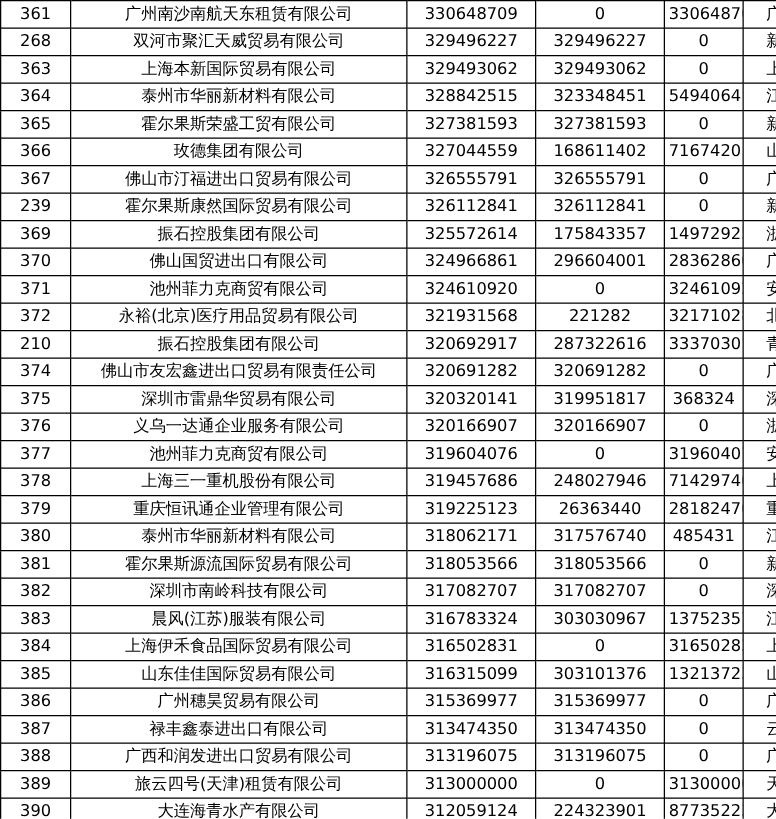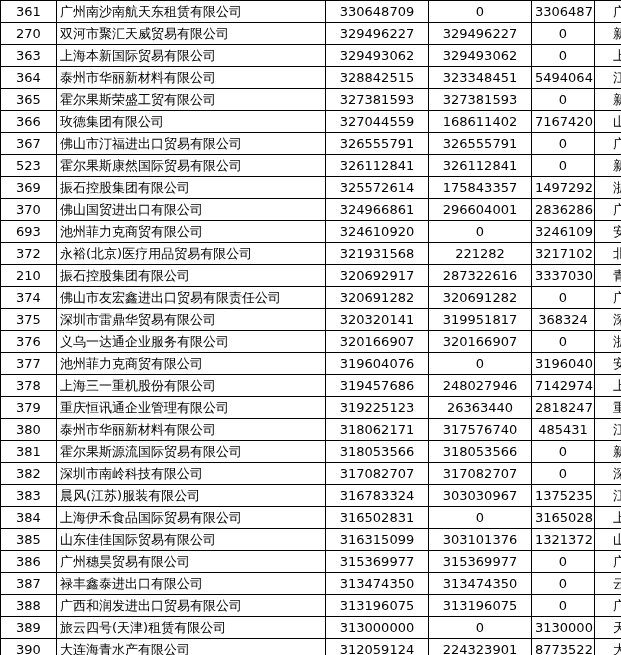--- a/index.html
+++ b/index.html
@@ -27,21 +27,21 @@
     padding: 0 3px;
     white-space: nowrap;
     overflow: hidden;
   }
   td.col-rank {
     width: 49px;
     text-align: center;
   }
   td.col-name {
     width: 262px;
-    text-align: left;
+    text-align: center;
     padding-left: 5px;
   }
   td.col-num1 {
     width: 96px;
     text-align: center;
   }
   td.col-num2 {
     width: 96px;
     text-align: center;
   }
@@ -61,21 +61,21 @@
   <tbody>
       <tr>
         <td class="col-rank">361</td>
         <td class="col-name">广州南沙南航天东租赁有限公司</td>
         <td class="col-num1">330648709</td>
         <td class="col-num2">0</td>
         <td class="col-num3">330648709</td>
         <td class="col-region">广东</td>
       </tr>
       <tr>
-        <td class="col-rank">270</td>
+        <td class="col-rank">268</td>
         <td class="col-name">双河市聚汇天威贸易有限公司</td>
         <td class="col-num1">329496227</td>
         <td class="col-num2">329496227</td>
         <td class="col-num3">0</td>
         <td class="col-region">新疆</td>
       </tr>
       <tr>
         <td class="col-rank">363</td>
         <td class="col-name">上海本新国际贸易有限公司</td>
         <td class="col-num1">329493062</td>
@@ -109,21 +109,21 @@
       </tr>
       <tr>
         <td class="col-rank">367</td>
         <td class="col-name">佛山市汀福进出口贸易有限公司</td>
         <td class="col-num1">326555791</td>
         <td class="col-num2">326555791</td>
         <td class="col-num3">0</td>
         <td class="col-region">广东</td>
       </tr>
       <tr>
-        <td class="col-rank">523</td>
+        <td class="col-rank">239</td>
         <td class="col-name">霍尔果斯康然国际贸易有限公司</td>
         <td class="col-num1">326112841</td>
         <td class="col-num2">326112841</td>
         <td class="col-num3">0</td>
         <td class="col-region">新疆</td>
       </tr>
       <tr>
         <td class="col-rank">369</td>
         <td class="col-name">振石控股集团有限公司</td>
         <td class="col-num1">325572614</td>
@@ -133,21 +133,21 @@
       </tr>
       <tr>
         <td class="col-rank">370</td>
         <td class="col-name">佛山国贸进出口有限公司</td>
         <td class="col-num1">324966861</td>
         <td class="col-num2">296604001</td>
         <td class="col-num3">28362860</td>
         <td class="col-region">广东</td>
       </tr>
       <tr>
-        <td class="col-rank">693</td>
+        <td class="col-rank">371</td>
         <td class="col-name">池州菲力克商贸有限公司</td>
         <td class="col-num1">324610920</td>
         <td class="col-num2">0</td>
         <td class="col-num3">324610920</td>
         <td class="col-region">安徽</td>
       </tr>
       <tr>
         <td class="col-rank">372</td>
         <td class="col-name">永裕(北京)医疗用品贸易有限公司</td>
         <td class="col-num1">321931568</td>

